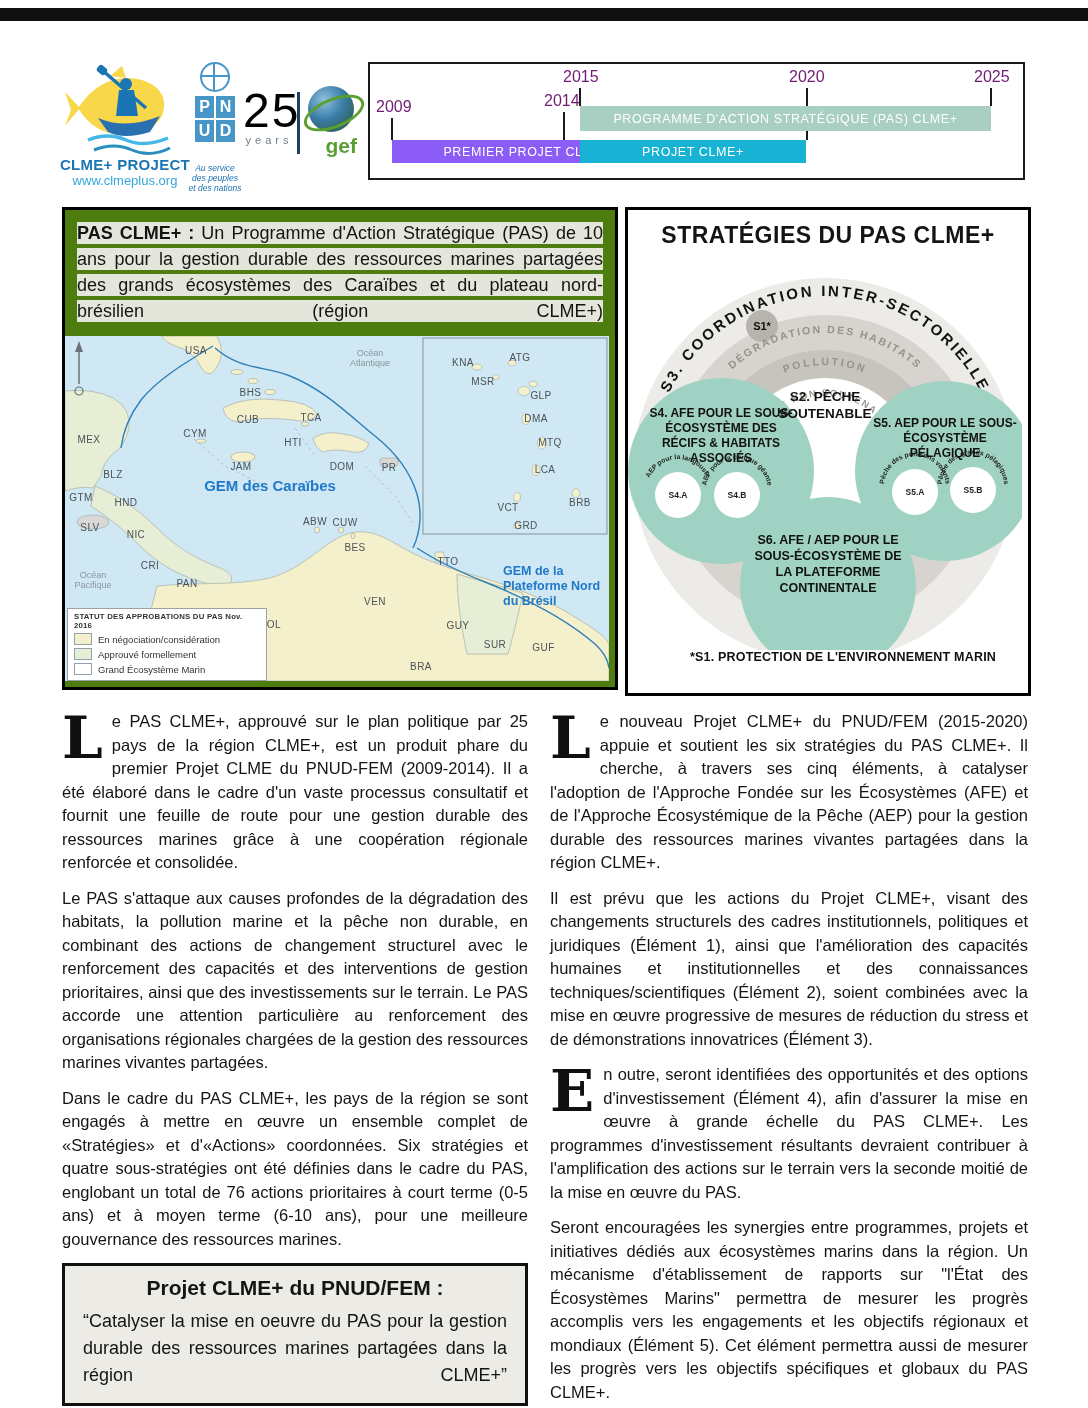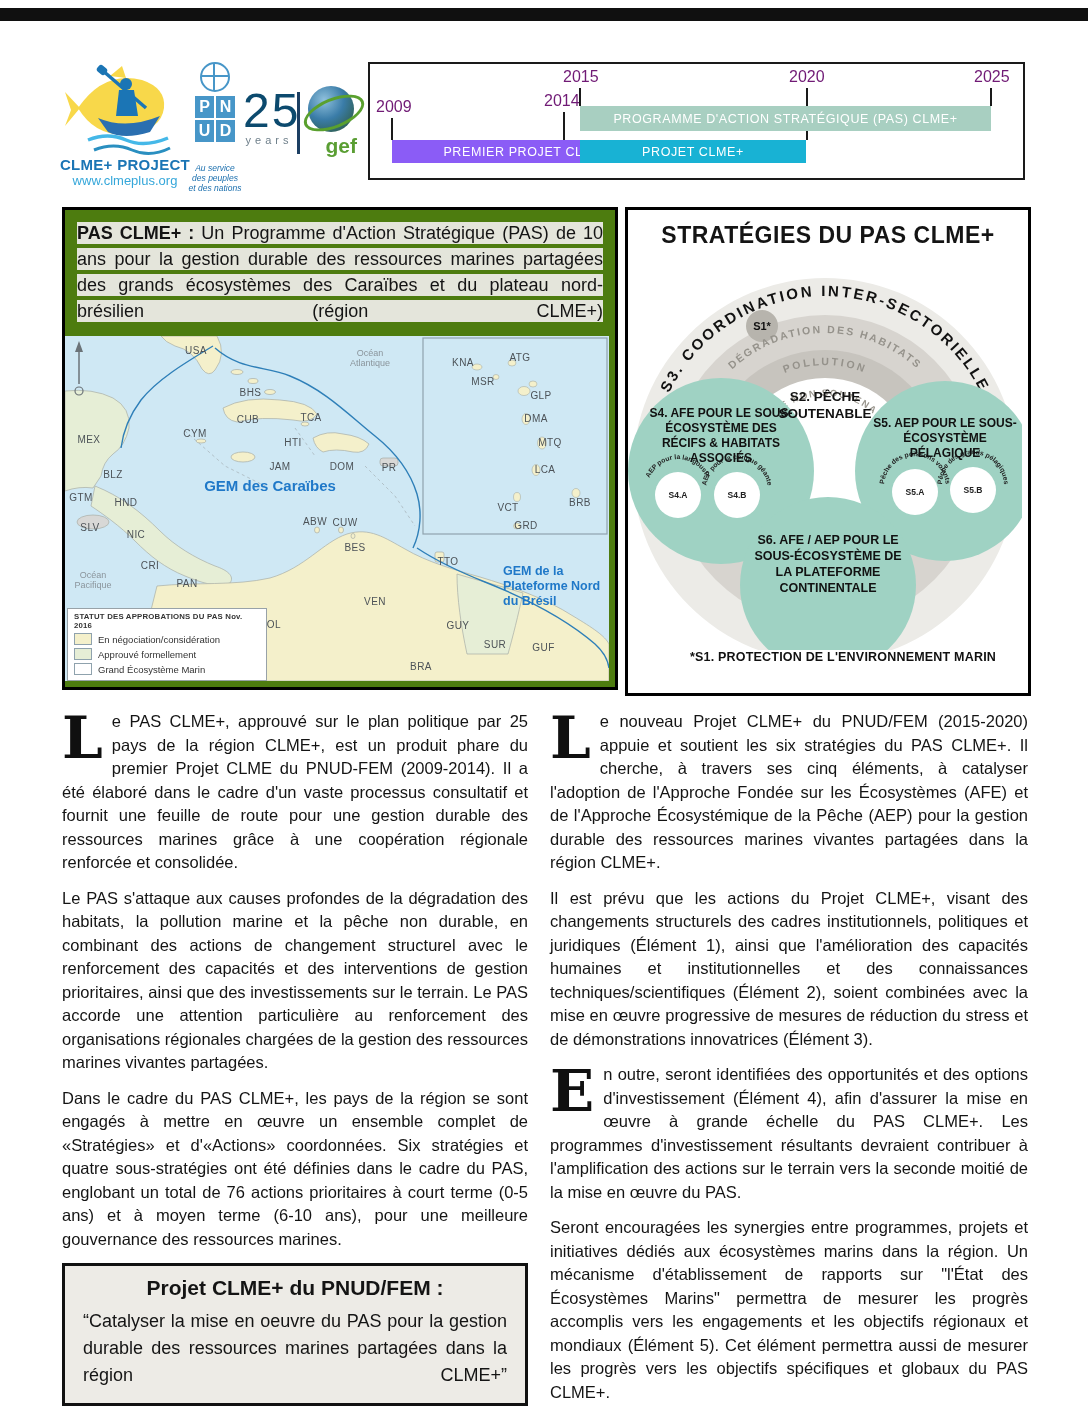--- a/index.html
+++ b/index.html
@@ -14,21 +14,21 @@
   .clme-url{font-size:13px;color:#35a7da;}
   .pnud{position:absolute;left:192px;top:62px;width:46px;}
   .pnud-emblem{width:26px;height:26px;border:2.5px solid #4796c8;border-radius:50%;margin:0 auto 4px;position:relative;}
   .pnud-emblem:before,.pnud-emblem:after{content:"";position:absolute;background:#4796c8;}
   .pnud-emblem:before{left:0;right:0;top:11px;height:2px;}
   .pnud-emblem:after{top:0;bottom:0;left:11px;width:2px;}
   .pnud-grid{display:grid;grid-template-columns:19px 19px;grid-gap:2px;justify-content:center;}
   .pnud-grid span{background:#4796c8;color:#fff;font-weight:bold;font-size:16px;width:19px;height:22px;display:flex;align-items:center;justify-content:center;}
   .pnud-tag{position:absolute;left:186px;top:163px;width:58px;font-size:8.5px;font-style:italic;color:#1b6fae;line-height:10px;text-align:center;white-space:pre-line;}
   .y25{position:absolute;left:243px;top:88px;width:52px;text-align:center;}
-  .y25-num{font-size:48px;line-height:46px;color:#0c4a6e;letter-spacing:2px;}
+  .y25-num{font-size:48px;line-height:46px;color:#000000;letter-spacing:2px;}
   .y25-lab{font-size:11px;letter-spacing:4px;color:#6e7f8a;}
   .vsep{position:absolute;left:297px;top:92px;width:3px;height:62px;background:#1c3f63;}
   .gef{position:absolute;left:305px;top:86px;width:52px;}
   .gef-globe{width:46px;height:46px;border-radius:50%;margin:0 auto;background:radial-gradient(circle at 35% 30%,#8fc0dc,#3a7ca8 45%,#2f5e4e 85%);position:relative;}
   .gef-globe:after{content:"";position:absolute;left:-6px;top:12px;width:58px;height:24px;border:3px solid #5aa02e;border-radius:50%;transform:rotate(-22deg);}
   .gef-word{font-size:21px;font-weight:bold;color:#5a9e33;text-align:right;margin-top:2px;}
 
   
   .timeline{position:absolute;left:368px;top:62px;width:653px;height:114px;border:2px solid #1a1a1a;background:#fff;}
   .tyear{position:absolute;font-size:16px;color:#701a75;}
@@ -215,21 +215,21 @@
     <div>
         <span class="mlabel" style="left: 131px; top: 14px;">USA</span>
         <span class="mlabel" style="left: 181px; top: 56px; padding-left: 9px;">BHS</span>
         <span class="mlabel" style="left: 183px; top: 83px;">CUB</span>
         <span class="mlabel" style="left: 246px; top: 81px;">TCA</span>
         <span class="mlabel" style="left: 24px; top: 103px;">MEX</span>
         <span class="mlabel" style="left: 130px; top: 97px;">CYM</span>
         <span class="mlabel" style="left: 228px; top: 106px;">HTI</span>
         <span class="mlabel" style="left: 277px; top: 130px;">DOM</span>
         <span class="mlabel" style="left: 324px; top: 131px;">PR</span>
-        <span class="mlabel" style="left: 176px; top: 130px; margin-left: 39px;">JAM</span>
+        <span class="mlabel" style="left: 176px; top: 130px;">JAM</span>
         <span class="mlabel" style="left: 48px; top: 138px;">BLZ</span>
         <span class="mlabel" style="left: 16px; top: 161px;">GTM</span>
         <span class="mlabel" style="left: 61px; top: 166px;">HND</span>
         <span class="mlabel" style="left: 25px; top: 191px;">SLV</span>
         <span class="mlabel" style="left: 71px; top: 198px;">NIC</span>
         <span class="mlabel" style="left: 85px; top: 229px;">CRI</span>
         <span class="mlabel" style="left: 122px; top: 247px;">PAN</span>
         <span class="mlabel" style="left: 205px; top: 288px;">COL</span>
         <span class="mlabel" style="left: 310px; top: 265px;">VEN</span>
         <span class="mlabel" style="left: 250px; top: 185px;">ABW</span>

